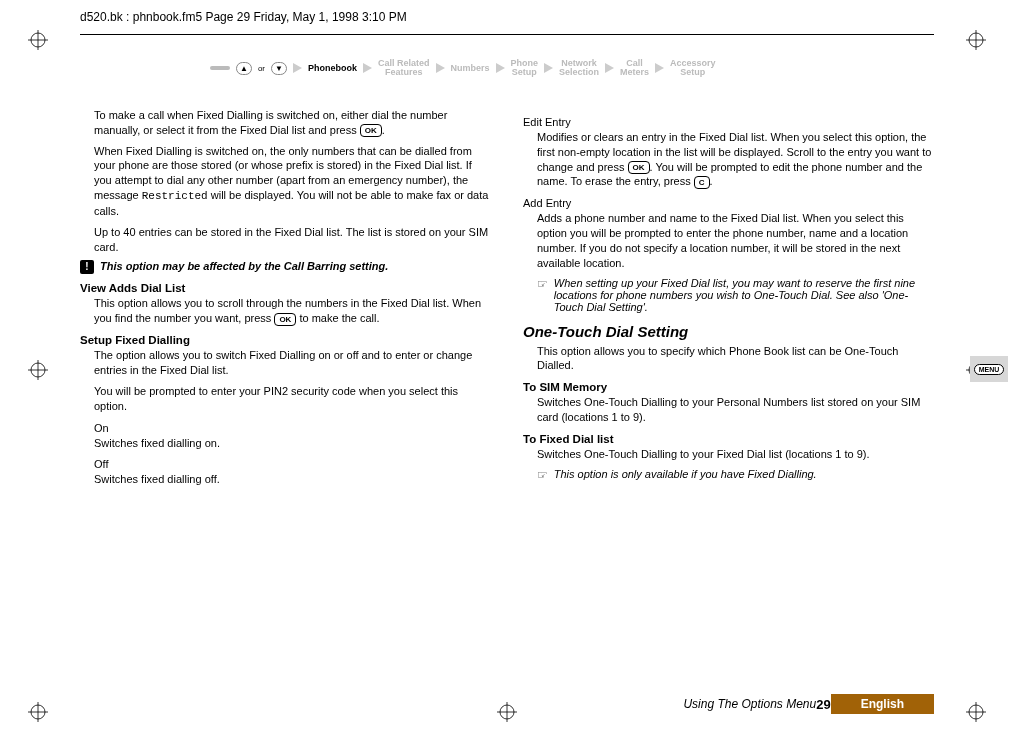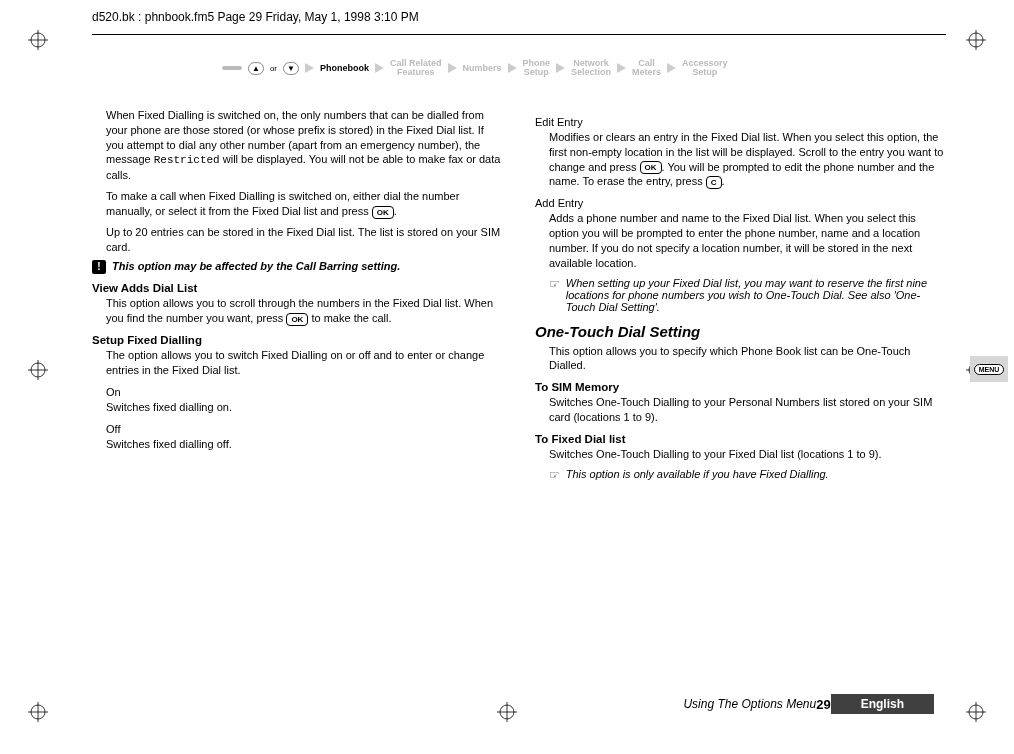--- a/index.html
+++ b/index.html
@@ -1,17 +1,17 @@
 <!DOCTYPE html>
 <html><head>
 <meta charset="utf-8">
 <style>
   * { box-sizing: border-box; margin: 0; padding: 0; }
   body { font-family: "Helvetica Neue", Arial, sans-serif; font-size: 11px; color: #000; background: #fff; width: 1014px; height: 754px; position: relative; }
-  .page { position: absolute; left: 92px; top: 10px; width: 854px; }
+  .page { position: absolute; left: 80px; top: 10px; width: 854px; }
   .topline { font-size: 12px; margin-bottom: 10px; }
   .hr { border-top: 1px solid #000; margin-bottom: 24px; }
   .crumb-row { display: flex; align-items: center; gap: 6px; margin: 0 0 30px 130px; }
   .crumb-row .seg { display: flex; align-items: center; gap: 4px; }
   .crumb-row .lbl { font-size: 9px; font-weight: bold; color: #bbb; text-align: center; line-height: 1.05; }
   .crumb-row .active .lbl { color: #000; }
   .tri { width: 0; height: 0; border-top: 5px solid transparent; border-bottom: 5px solid transparent; border-left: 9px solid #ccc; }
   .pill { display: inline-block; border: 1px solid #888; border-radius: 8px; padding: 0 3px; font-size: 8px; line-height: 11px; }
   .or { font-size: 8px; }
   .columns { display: flex; gap: 32px; }
@@ -22,21 +22,21 @@
   .h4b { font-size: 11px; font-weight: normal; margin: 8px 0 2px 14px; }
   .h3 { font-size: 15px; font-weight: bold; font-style: italic; margin: 10px 0 4px 0; }
   .note { display: flex; gap: 6px; margin: 6px 0 0 0; font-style: italic; font-weight: bold; font-size: 11px; }
   .note2 { display: flex; gap: 6px; margin: 2px 0 0 14px; font-style: italic; font-size: 11px; }
   .bang { display: inline-block; width: 14px; height: 14px; background: #000; color: #fff; text-align: center; font-weight: bold; font-size: 10px; line-height: 14px; border-radius: 2px; flex-shrink: 0; font-style: normal; }
   .hand { font-size: 12px; flex-shrink: 0; font-style: normal; }
   .ok { display: inline-block; border: 1.2px solid #000; border-radius: 4px; font-size: 8px; font-weight: bold; padding: 0 4px; line-height: 11px; vertical-align: middle; font-style: normal; }
   .footer { position: absolute; bottom: 40px; left: 80px; width: 854px; display: flex; align-items: center; justify-content: flex-end; }
   .footer .sec { font-style: italic; font-size: 12px; }
   .footer .pg { font-size: 13px; font-weight: bold; }
-  .footer .lang { background: #404040; color: #fff; padding: 3px 30px; font-size: 12px; font-weight: bold; }
+  .footer .lang { background: #a16207; color: #fff; padding: 3px 30px; font-size: 12px; font-weight: bold; }
   .menu-badge { position: absolute; right: 6px; top: 356px; width: 38px; height: 26px; background: #d7d7d7; display: flex; align-items: center; justify-content: center; }
   .menu-badge .mb { border: 1.4px solid #000; border-radius: 10px; font-size: 7px; font-weight: bold; padding: 1px 4px; background: #fff; }
   .side-cross { position: absolute; }
   .side-cross svg { width: 20px; height: 20px; }
   .bookline { width: 20px; height: 4px; background: #bbb; border-radius: 2px; }
 </style>
 </head>
 <body>
 
 <div class="side-cross" style="left:28px; top:30px;"><svg viewBox="0 0 20 20">
@@ -113,31 +113,32 @@
         <span class="lbl"><span>Call</span><br><span>Meters</span></span>
       </div>
     <span class="tri"></span>
     <div class="seg">
         <span class="lbl"><span>Accessory</span><br><span>Setup</span></span>
       </div>
   </div>
 
   <div class="columns">
     <div class="col">
+      <p class="para"><span>To make a call when Fixed Dialling is switched on, either dial the number manually, or select it from the Fixed Dial list and press </span><span class="ok">OK</span>.</p>
       <p class="para"><span>When Fixed Dialling is switched on, the only numbers that can be dialled from your phone are those stored (or whose prefix is stored) in the Fixed Dial list. If you attempt to dial any other number (apart from an emergency number), the message </span><span class="mono">Restricted</span><span> will be displayed. You will not be able to make fax or data calls.</span></p>
-      <p class="para"><span>To make a call when Fixed Dialling is switched on, either dial the number manually, or select it from the Fixed Dial list and press </span><span class="ok">OK</span>.</p>
-      <p class="para">Up to 20 entries can be stored in the Fixed Dial list. The list is stored on your SIM card.</p>
+      <p class="para">Up to 40 entries can be stored in the Fixed Dial list. The list is stored on your SIM card.</p>
       <div class="note">
           <span class="bang">!</span>
           <span>This option may be affected by the Call Barring setting.</span>
         </div>
       <div class="h4">View Adds Dial List</div>
       <p class="para"><span>This option allows you to scroll through the numbers in the Fixed Dial list. When you find the number you want, press </span><span class="ok">OK</span><span> to make the call.</span></p>
       <div class="h4">Setup Fixed Dialling</div>
       <p class="para">The option allows you to switch Fixed Dialling on or off and to enter or change entries in the Fixed Dial list.</p>
+      <p class="para">You will be prompted to enter your PIN2 security code when you select this option.</p>
       <div class="h4b">On</div>
       <p class="para">Switches fixed dialling on.</p>
       <div class="h4b">Off</div>
       <p class="para">Switches fixed dialling off.</p>
     </div>
 
     <div class="col">
       <div class="h4b" style="margin-left:0">Edit Entry</div>
       <p class="para"><span>Modifies or clears an entry in the Fixed Dial list. When you select this option, the first non-empty location in the list will be displayed. Scroll to the entry you want to change and press </span><span class="ok">OK</span><span>. You will be prompted to edit the phone number and the name. To erase the entry, press </span><span class="ok">C</span>.</p>
       <div class="h4b" style="margin-left:0">Add Entry</div>

